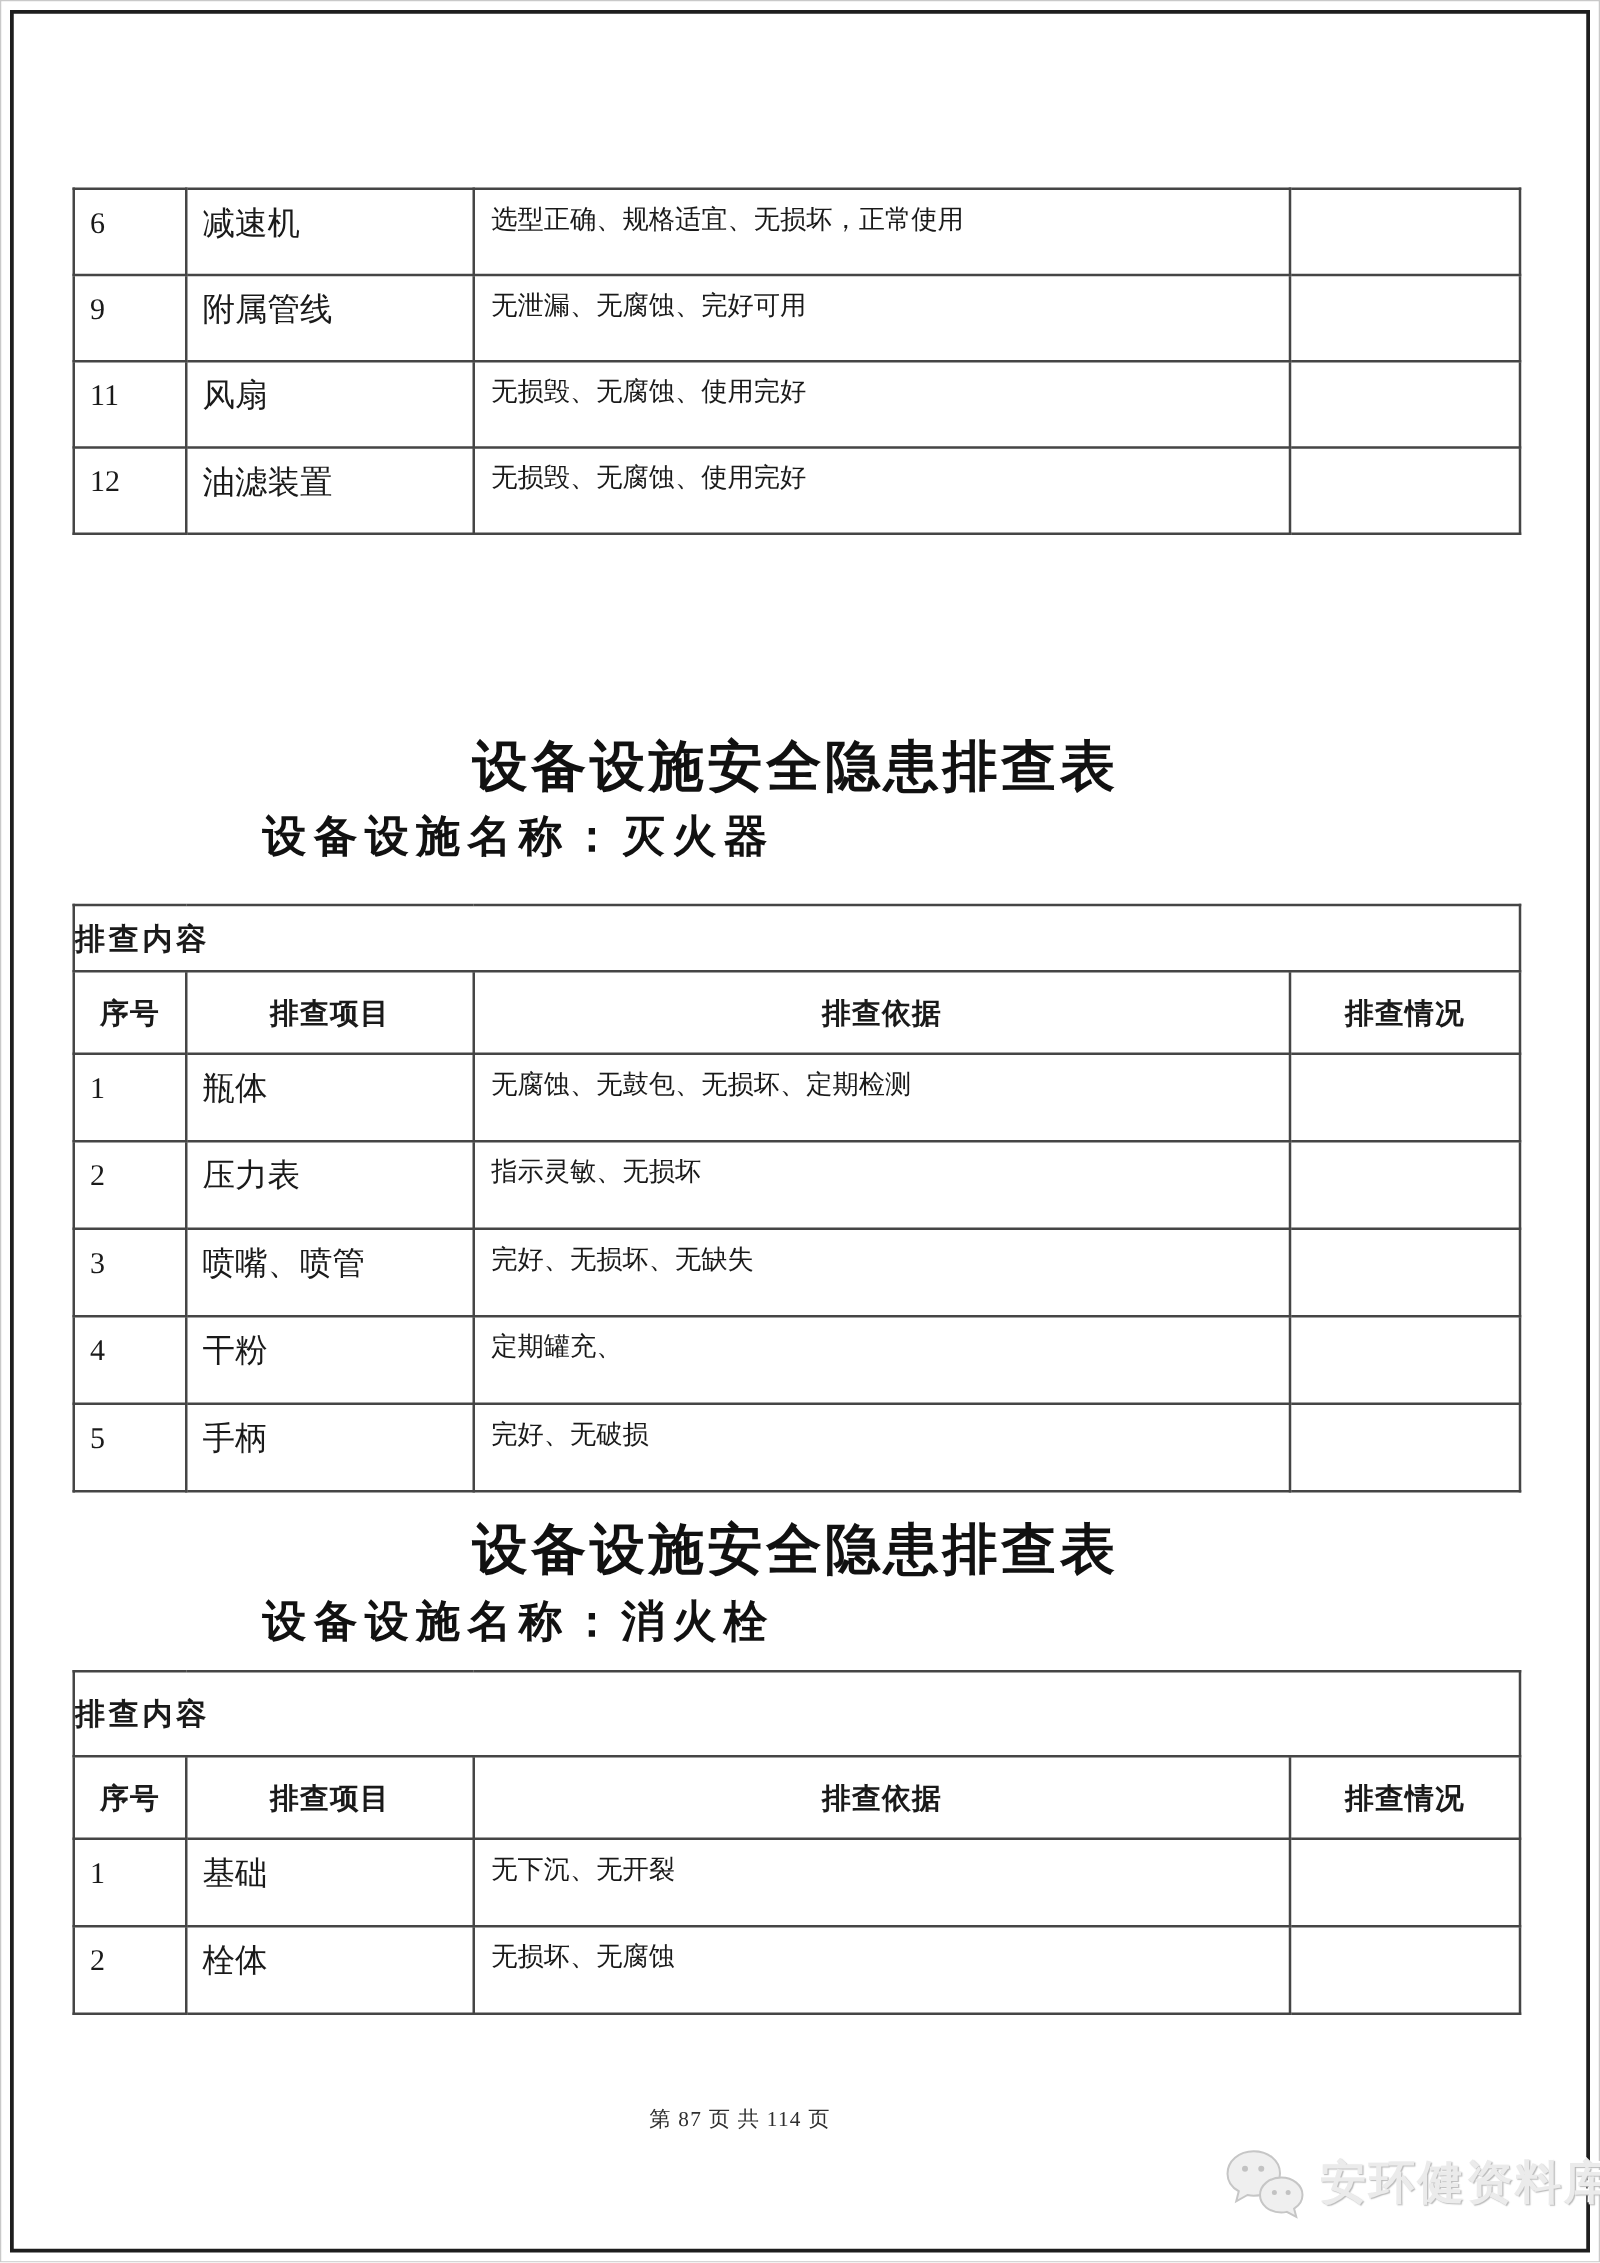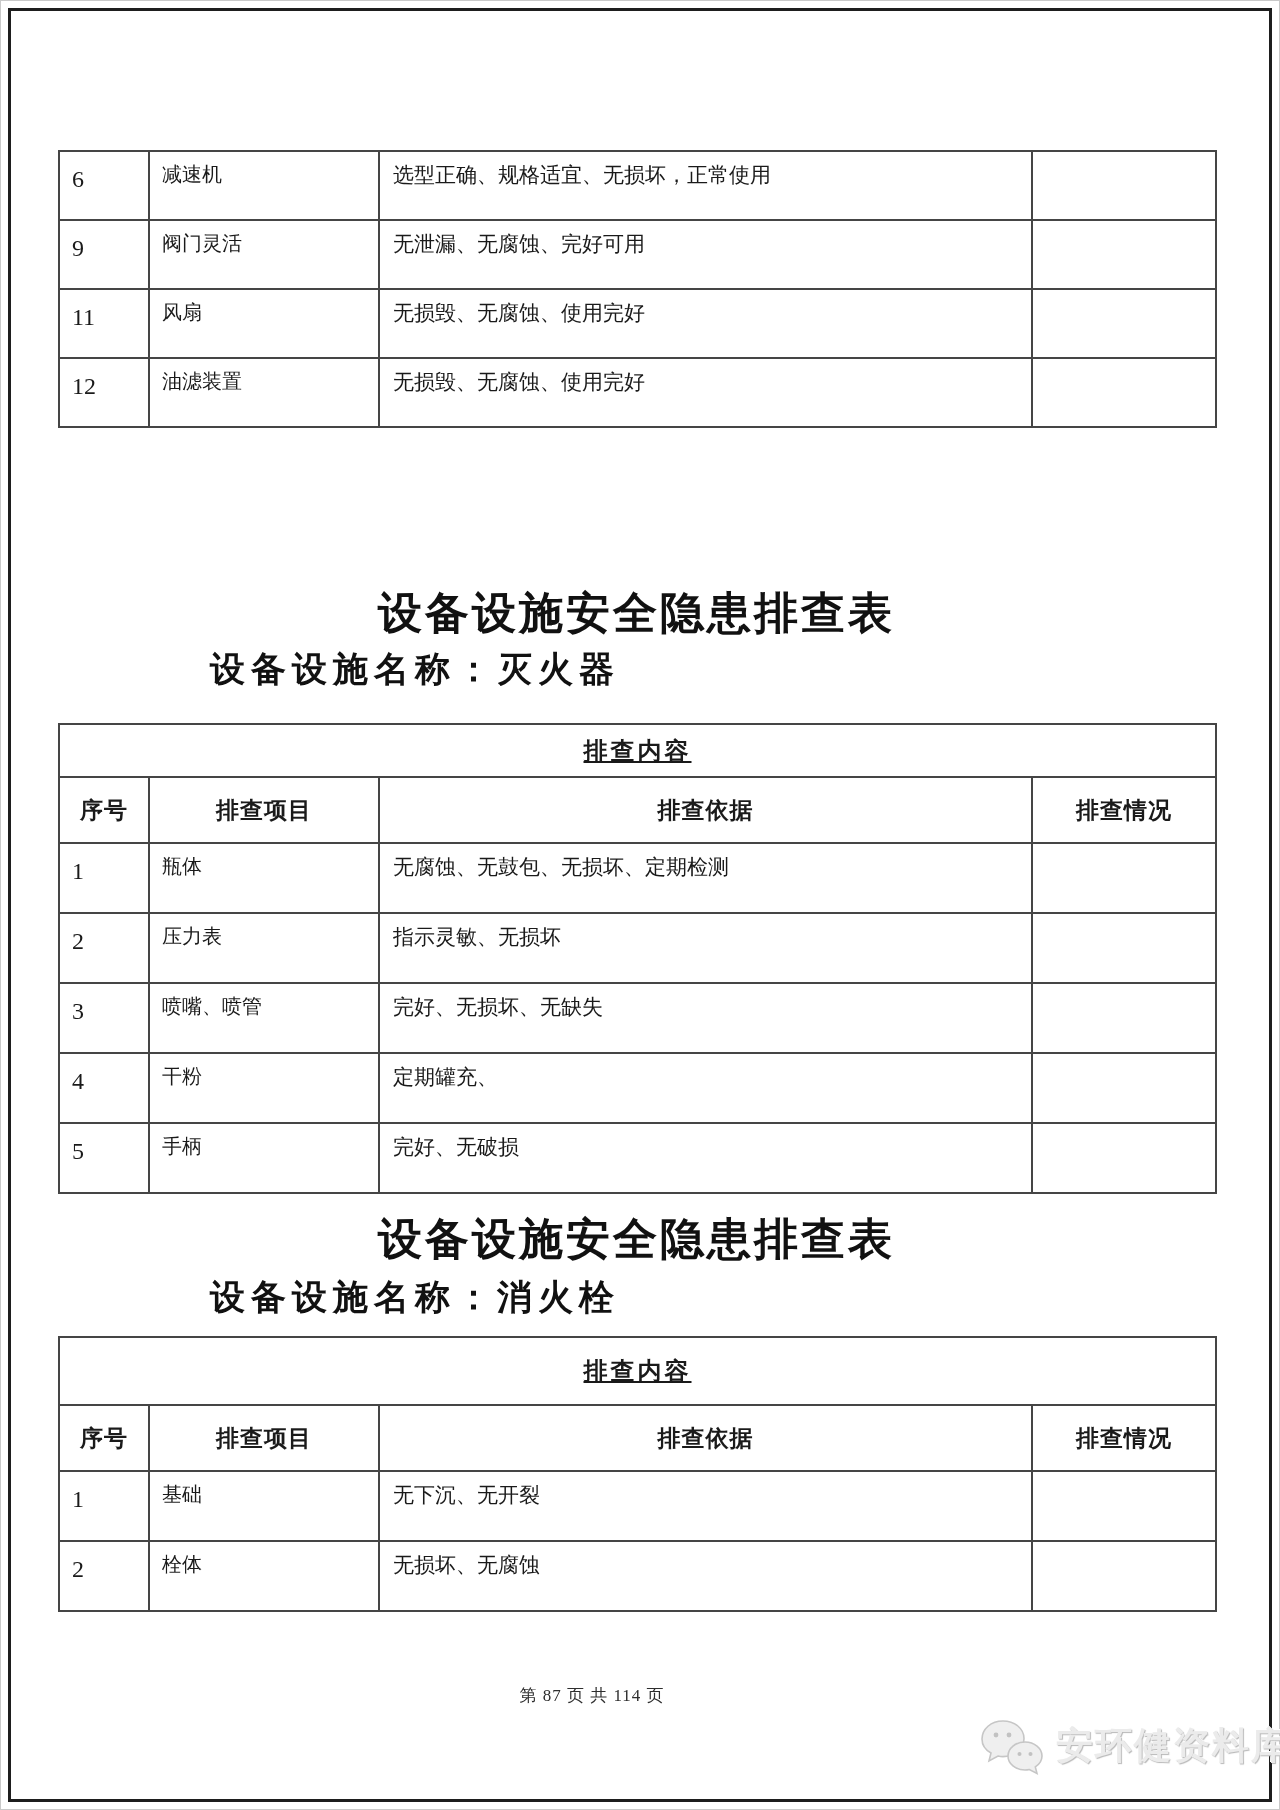--- a/index.html
+++ b/index.html
@@ -9,26 +9,26 @@
     overflow:hidden;
   }
   .edge{position:absolute;inset:0;border:1px solid #c9c9c9;pointer-events:none;}
   .frame{position:absolute;inset:8px;border:3px solid #1e1e1e;}
   .abs{position:absolute;}
 
   table{border-collapse:collapse;table-layout:fixed;width:1157px;background:#fff;}
   td{border:2px solid #454545;box-sizing:border-box;vertical-align:top;overflow:hidden;}
 
   .cell-no{font-size:24px;padding:14px 0 0 12px;}
-  .cell-item{font-size:20px;padding:9px 12px 0 12px;}
+  .cell-item{font-size:26px;padding:9px 12px 0 12px;}
   .cell-basis{font-size:21px;padding:9px 0 0 13px;}
   .cell-status{padding:0;}
 
-  tr.merged td{vertical-align:middle;text-align:center;font-weight:bold;
-    font-size:24px;letter-spacing:3px;padding:0;text-decoration:underline;}
+  tr.merged td{vertical-align:middle;text-align:left;font-weight:bold;
+    font-size:24px;letter-spacing:3px;padding:0;}
   tr.cols td{vertical-align:middle;text-align:center;font-weight:bold;
     font-size:23px;letter-spacing:1px;padding:0;margin-top:10px;}
 
   .t1 td{height:69px;}
   .t2 tr.merged td{height:53px;}
   .t2 tr.cols td{height:66px;}
   .t2 tr.data td{height:70px;}
   .t3 tr.merged td{height:68px;}
   .t3 tr.cols td{height:66px;}
   .t3 tr.data td{height:70px;}
@@ -75,21 +75,21 @@
 
         <tr class="data">
           <td class="cell-no">6</td>
           <td class="cell-item">减速机</td>
           <td class="cell-basis">选型正确、规格适宜、无损坏，正常使用</td>
           <td class="cell-status"></td>
         </tr>
 
         <tr class="data">
           <td class="cell-no">9</td>
-          <td class="cell-item">阀门灵活</td>
+          <td class="cell-item">附属管线</td>
           <td class="cell-basis">无泄漏、无腐蚀、完好可用</td>
           <td class="cell-status"></td>
         </tr>
 
 
         <tr class="data">
           <td class="cell-no">11</td>
           <td class="cell-item">风扇</td>
           <td class="cell-basis">无损毁、无腐蚀、使用完好</td>
           <td class="cell-status"></td>

